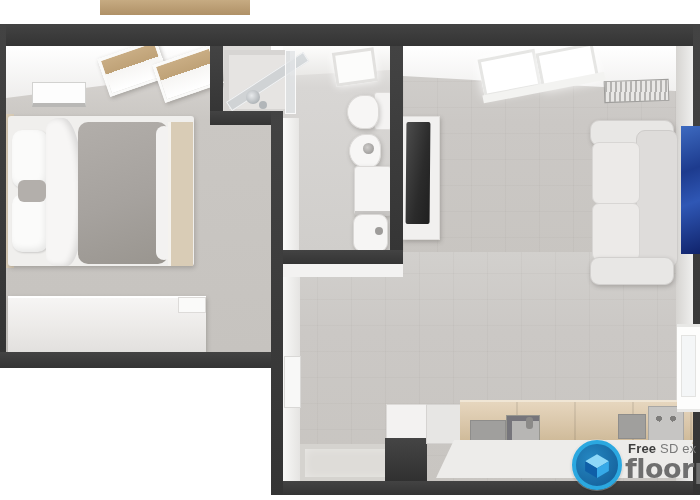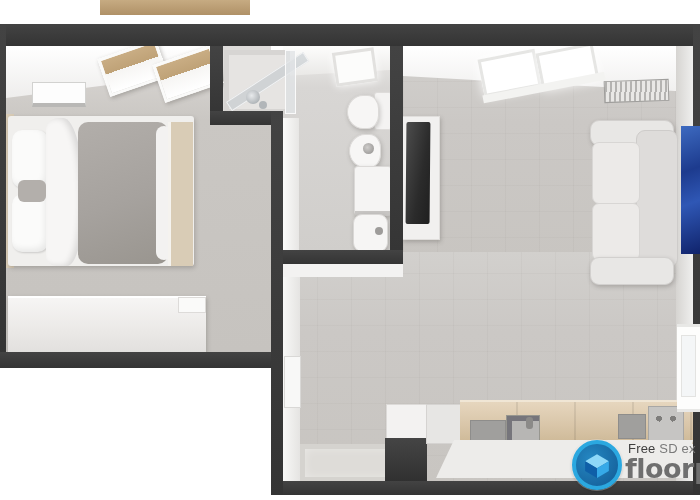--- a/index.html
+++ b/index.html
@@ -173,21 +173,21 @@
     background:linear-gradient(180deg,#c6ab82 0%,#b09167 100%);}
 
   
   .wm{left:572px;top:438px;width:140px;height:56px;z-index:100;}
   .wm-badge{position:absolute;left:0;top:2px;width:42px;height:42px;border-radius:50%;
     border:4px solid #2ba8e0;background:radial-gradient(circle at 35% 35%,#2487c2,#135a94);
     box-shadow:0 0 0 1px rgba(255,255,255,.3), 0 1px 3px rgba(0,0,0,.3);}
   .wm-badge svg{position:absolute;left:7px;top:7px;}
   .wm-line1{position:absolute;left:56px;top:3px;font-size:13px;white-space:nowrap;
     color:#7a7a7a;letter-spacing:.2px;}
-  .wm-line1 b{color:#3e3e3e;font-weight:normal;}
+  .wm-line1 b{color:#3e3e3e;font-weight:bold;}
   .wm-line2{position:absolute;left:53px;top:15px;font-size:27px;font-weight:700;
     font-family:"DejaVu Sans",sans-serif;color:#6f6f6f;letter-spacing:-.5px;white-space:nowrap;}
 </style>
 </head>
 <body>
 
 <div id="stage">
 
   <div class="abs floor floor-bedroom"></div>
   <div class="abs floor floor-nook"></div>

